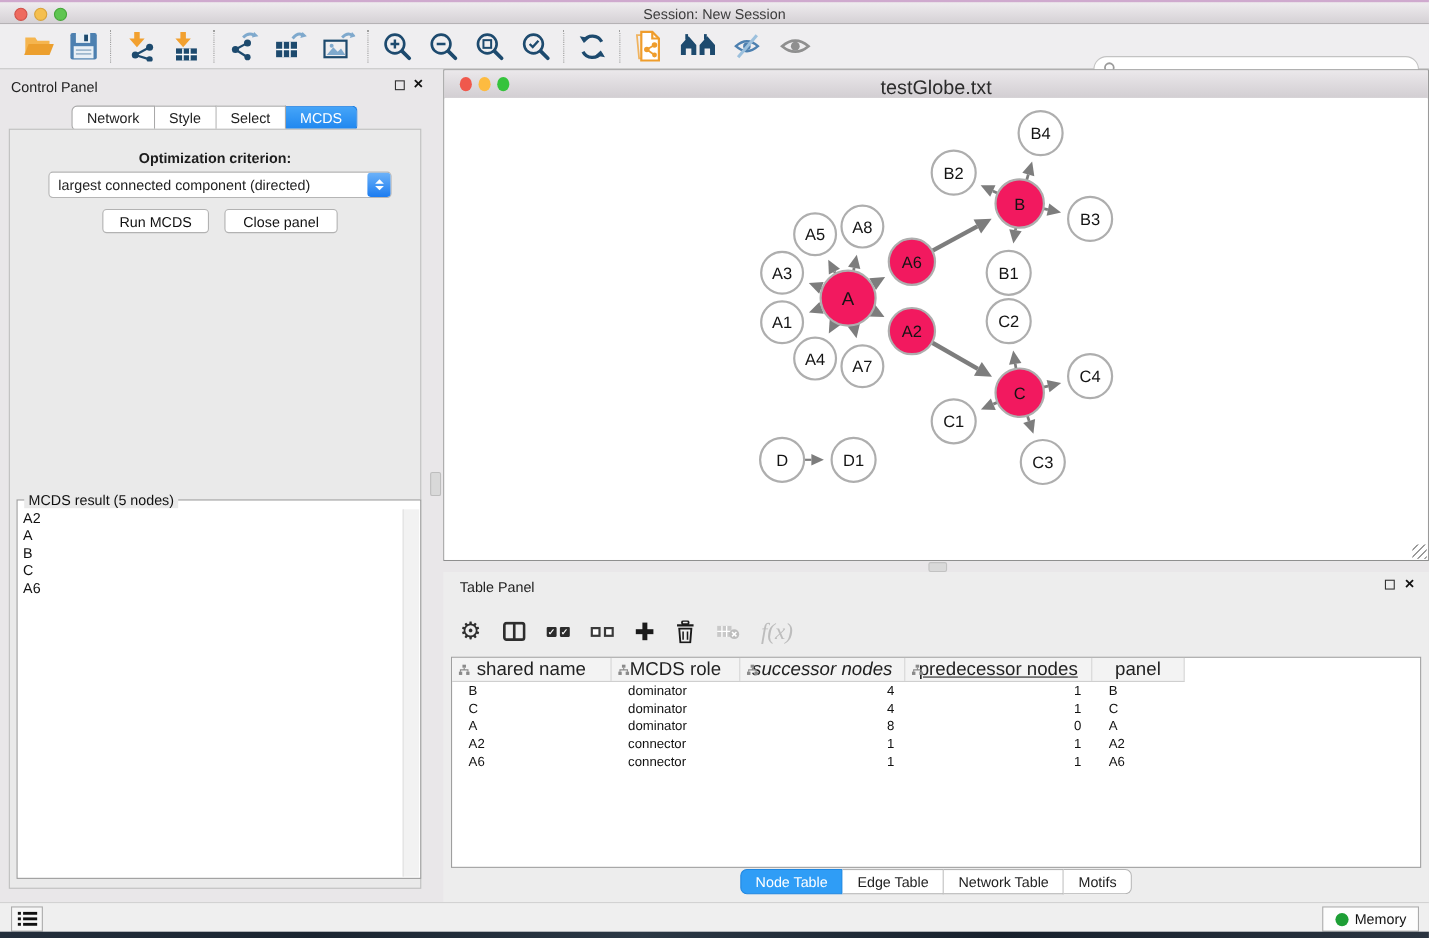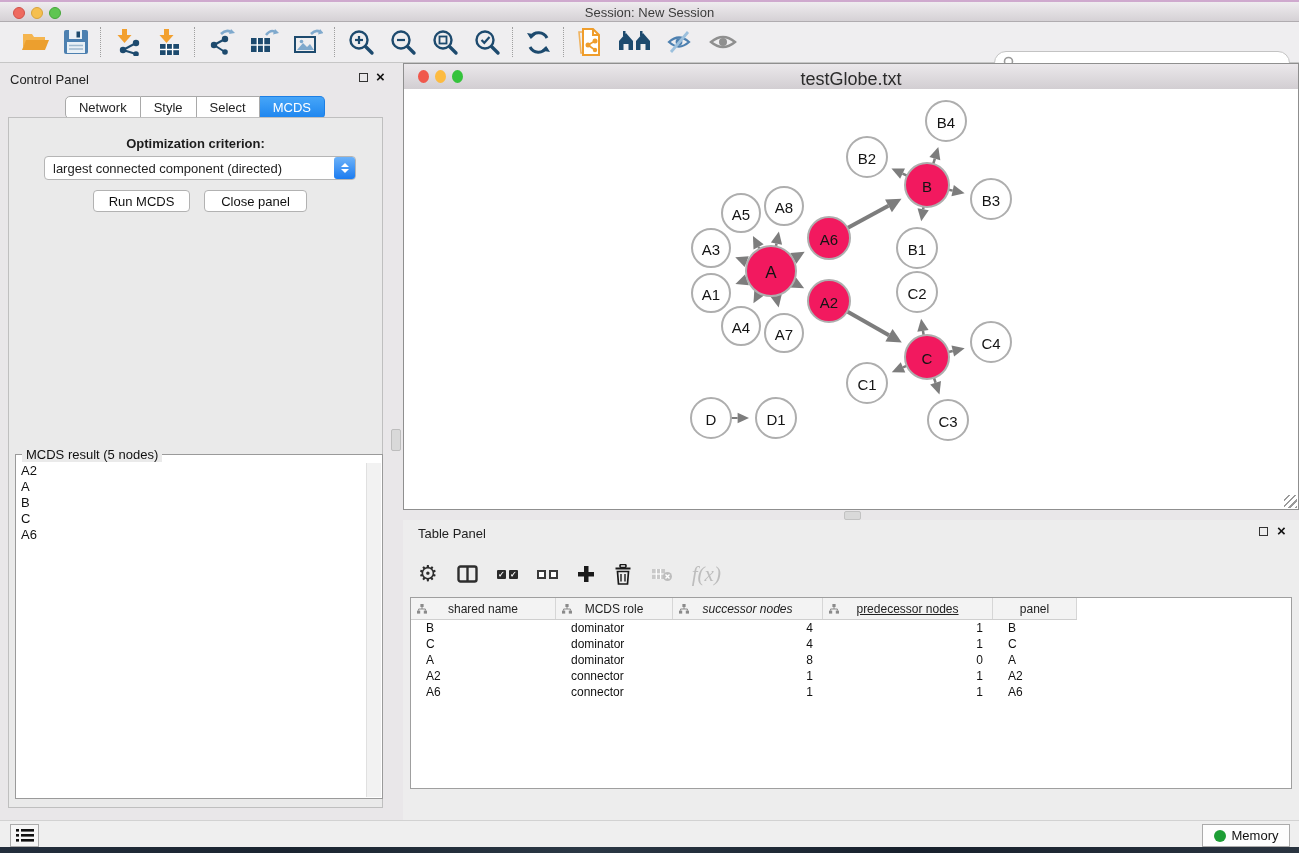--- a/index.html
+++ b/index.html
@@ -92,21 +92,21 @@
   .gear{font-size:22px;color:#2e2e2e;line-height:22px}
   .chkpair{display:flex;gap:3px}
   .chk{width:9px;height:9px;background:#2b2b2b;border-radius:1px;color:#fff;font-size:8px;
     line-height:9px;text-align:center;font-weight:700}
   .unchk{width:9px;height:9px;border:2px solid #3a3a3a;background:#fff;box-sizing:border-box}
   .fx{font-family:"Liberation Serif",serif;font-style:italic;font-size:21px;color:#bdbdbd}
   #tbl{position:absolute;left:7px;top:77px;width:882px;height:192px;background:#fff;
     border:1px solid #9f9f9f;box-sizing:border-box;overflow:hidden}
   #tbl-head{display:flex;height:21px;border-bottom:1px solid #cfcfcf;width:666px;background:#f3f3f3}
   .th{position:relative;display:flex;align-items:center;box-sizing:border-box;border-right:1px solid #d6d6d6;
-    font-size:12px;color:#222}
+    font-size:17px;color:#222}
   .th .thlab{flex:1;text-align:center}
   .th svg{position:absolute;left:6px;top:6px}
   .trow{display:flex;height:16px;align-items:center}
   .td{box-sizing:border-box;font-size:12px;color:#111;white-space:nowrap;overflow:hidden}
   #tp-tabs{position:absolute;left:0;right:0;top:270px;display:flex;justify-content:center}
   .ttab{font-size:13px;padding:3px 13px;background:#fff;border:1px solid #b5b5b5;border-left:none;color:#222;cursor:pointer}
   .ttab:first-child{border-left:1px solid #b5b5b5;border-radius:6px 0 0 6px}
   .ttab:last-child{border-radius:0 6px 6px 0}
   .ttab.active{background:#2f9df6;border-color:#2187e0;color:#fff}
 
@@ -506,20 +506,26 @@
         </div>
         <div class="trow">
           <div class="td" style="width: 145px; text-align: left; padding: 0px 0px 0px 15px;">A6</div>
           <div class="td" style="width: 117px; text-align: left; padding: 0px 0px 0px 15px;">connector</div>
           <div class="td" style="width: 150px; text-align: right; padding: 0px 10px 0px 0px;">1</div>
           <div class="td" style="width: 170px; text-align: right; padding: 0px 10px 0px 0px;">1</div>
           <div class="td" style="width: 84px; text-align: left; padding: 0px 0px 0px 15px;">A6</div>
         </div>
       </div>
   </div>
+  <div id="tp-tabs">
+      <div class="ttab active">Node Table</div>
+      <div class="ttab">Edge Table</div>
+      <div class="ttab">Network Table</div>
+      <div class="ttab">Motifs</div>
+    </div>
 </div>
 <span class="float-ic abs" id="tp-float"></span>
 <span class="close-ic abs" id="tp-close">×</span>
 
 <div id="statusbar" class="abs">
   <div id="listbtn">
     <svg width="18" height="15" viewBox="0 0 18 15">
       <rect x="0" y="1" width="3" height="2.6" fill="#111"></rect>
         <rect x="5" y="1" width="13" height="2.6" fill="#111"></rect>
       <rect x="0" y="6" width="3" height="2.6" fill="#111"></rect>

